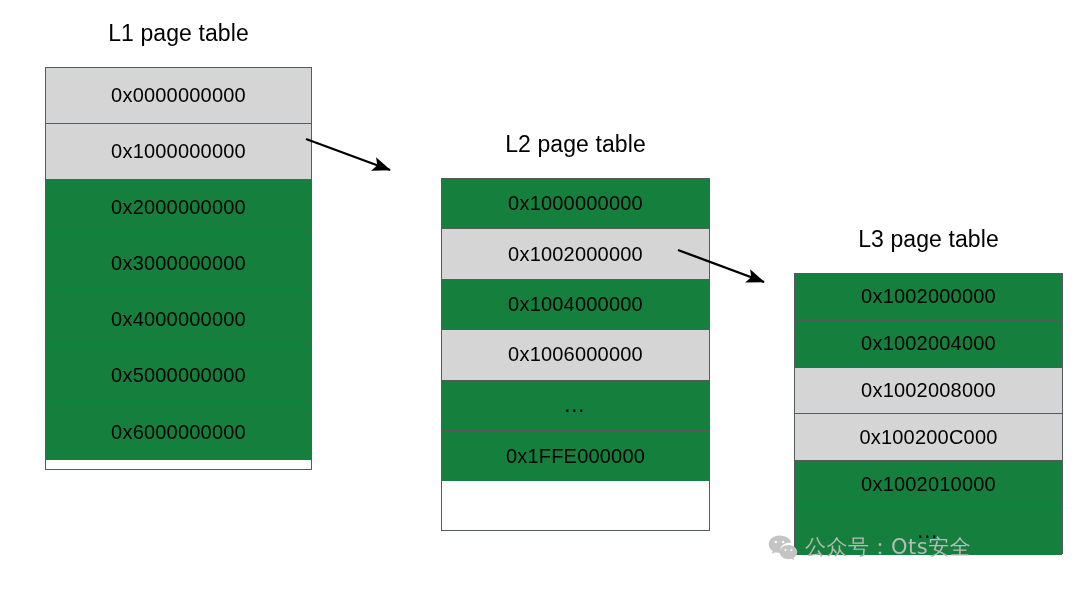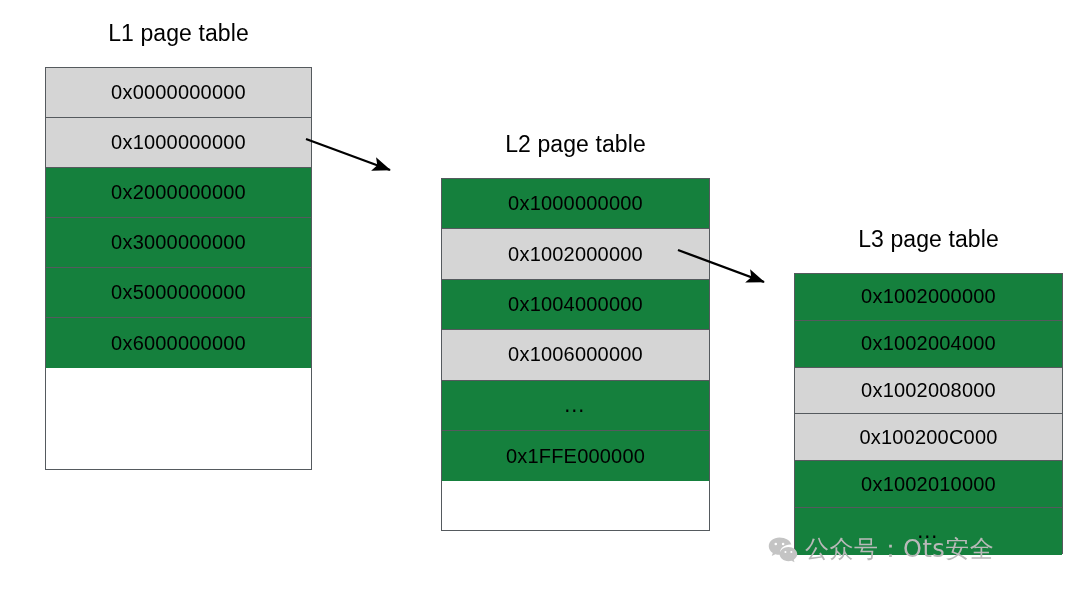--- a/index.html
+++ b/index.html
@@ -59,21 +59,21 @@
   }
   .pt-row.ellipsis {
     font-size: 22px;
     letter-spacing: 2.5px;
   }
 
   
   #l1-group { left: 29px; top: 22px; }
   #l1-title { width: 267px; }
   #l1-table { width: 267px; height: 403px; margin-top: 22px; }
-  #l1-table .pt-row { height: 50px; }
+  #l1-table .pt-row { height: 56px; }
 
   
   #l2-group { left: 425px; top: 133px; }
   #l2-title { width: 269px; }
   #l2-table { width: 269px; height: 353px; margin-top: 22px; }
   #l2-table .pt-row { height: 50.4px; }
 
   
   #l3-group { left: 778px; top: 228px; }
   #l3-title { width: 269px; }
@@ -91,21 +91,21 @@
     position: absolute;
     left: 768px;
     top: 533px;
     display: flex;
     align-items: center;
     gap: 7px;
     opacity: 1;
     pointer-events: none;
   }
   #watermark .wm-text {
-    font-size: 24px;
+    font-size: 21px;
     color: #b9b9b9;
     font-family: "DejaVu Sans", sans-serif;
     letter-spacing: 0.5px;
     white-space: nowrap;
   }
   #wechat-logo {
     width: 30px;
     height: 27px;
     flex: none;
   }
@@ -115,20 +115,21 @@
 
 <div id="canvas">
 
   <div class="table-group" id="l1-group">
     <div class="table-title" id="l1-title">L1 page table</div>
     <div class="pt-table" id="l1-table">
       <div class="pt-row shaded">0x0000000000</div>
       <div class="pt-row shaded">0x1000000000</div>
       <div class="pt-row">0x2000000000</div>
       <div class="pt-row">0x3000000000</div>
+      <div class="pt-row">0x4000000000</div>
       <div class="pt-row">0x5000000000</div>
       <div class="pt-row">0x6000000000</div>
     </div>
   </div>
 
   <svg class="arrow-svg" id="arrow1-svg" width="110" height="60" viewBox="0 0 110 60">
     <defs>
       <marker id="ah1" markerWidth="9" markerHeight="9" refX="7.6" refY="3.1" orient="auto">
         <path d="M0,0 L8,3.1 L0,6.2 L1.7,3.1 z" fill="#000000"></path>
       </marker>

